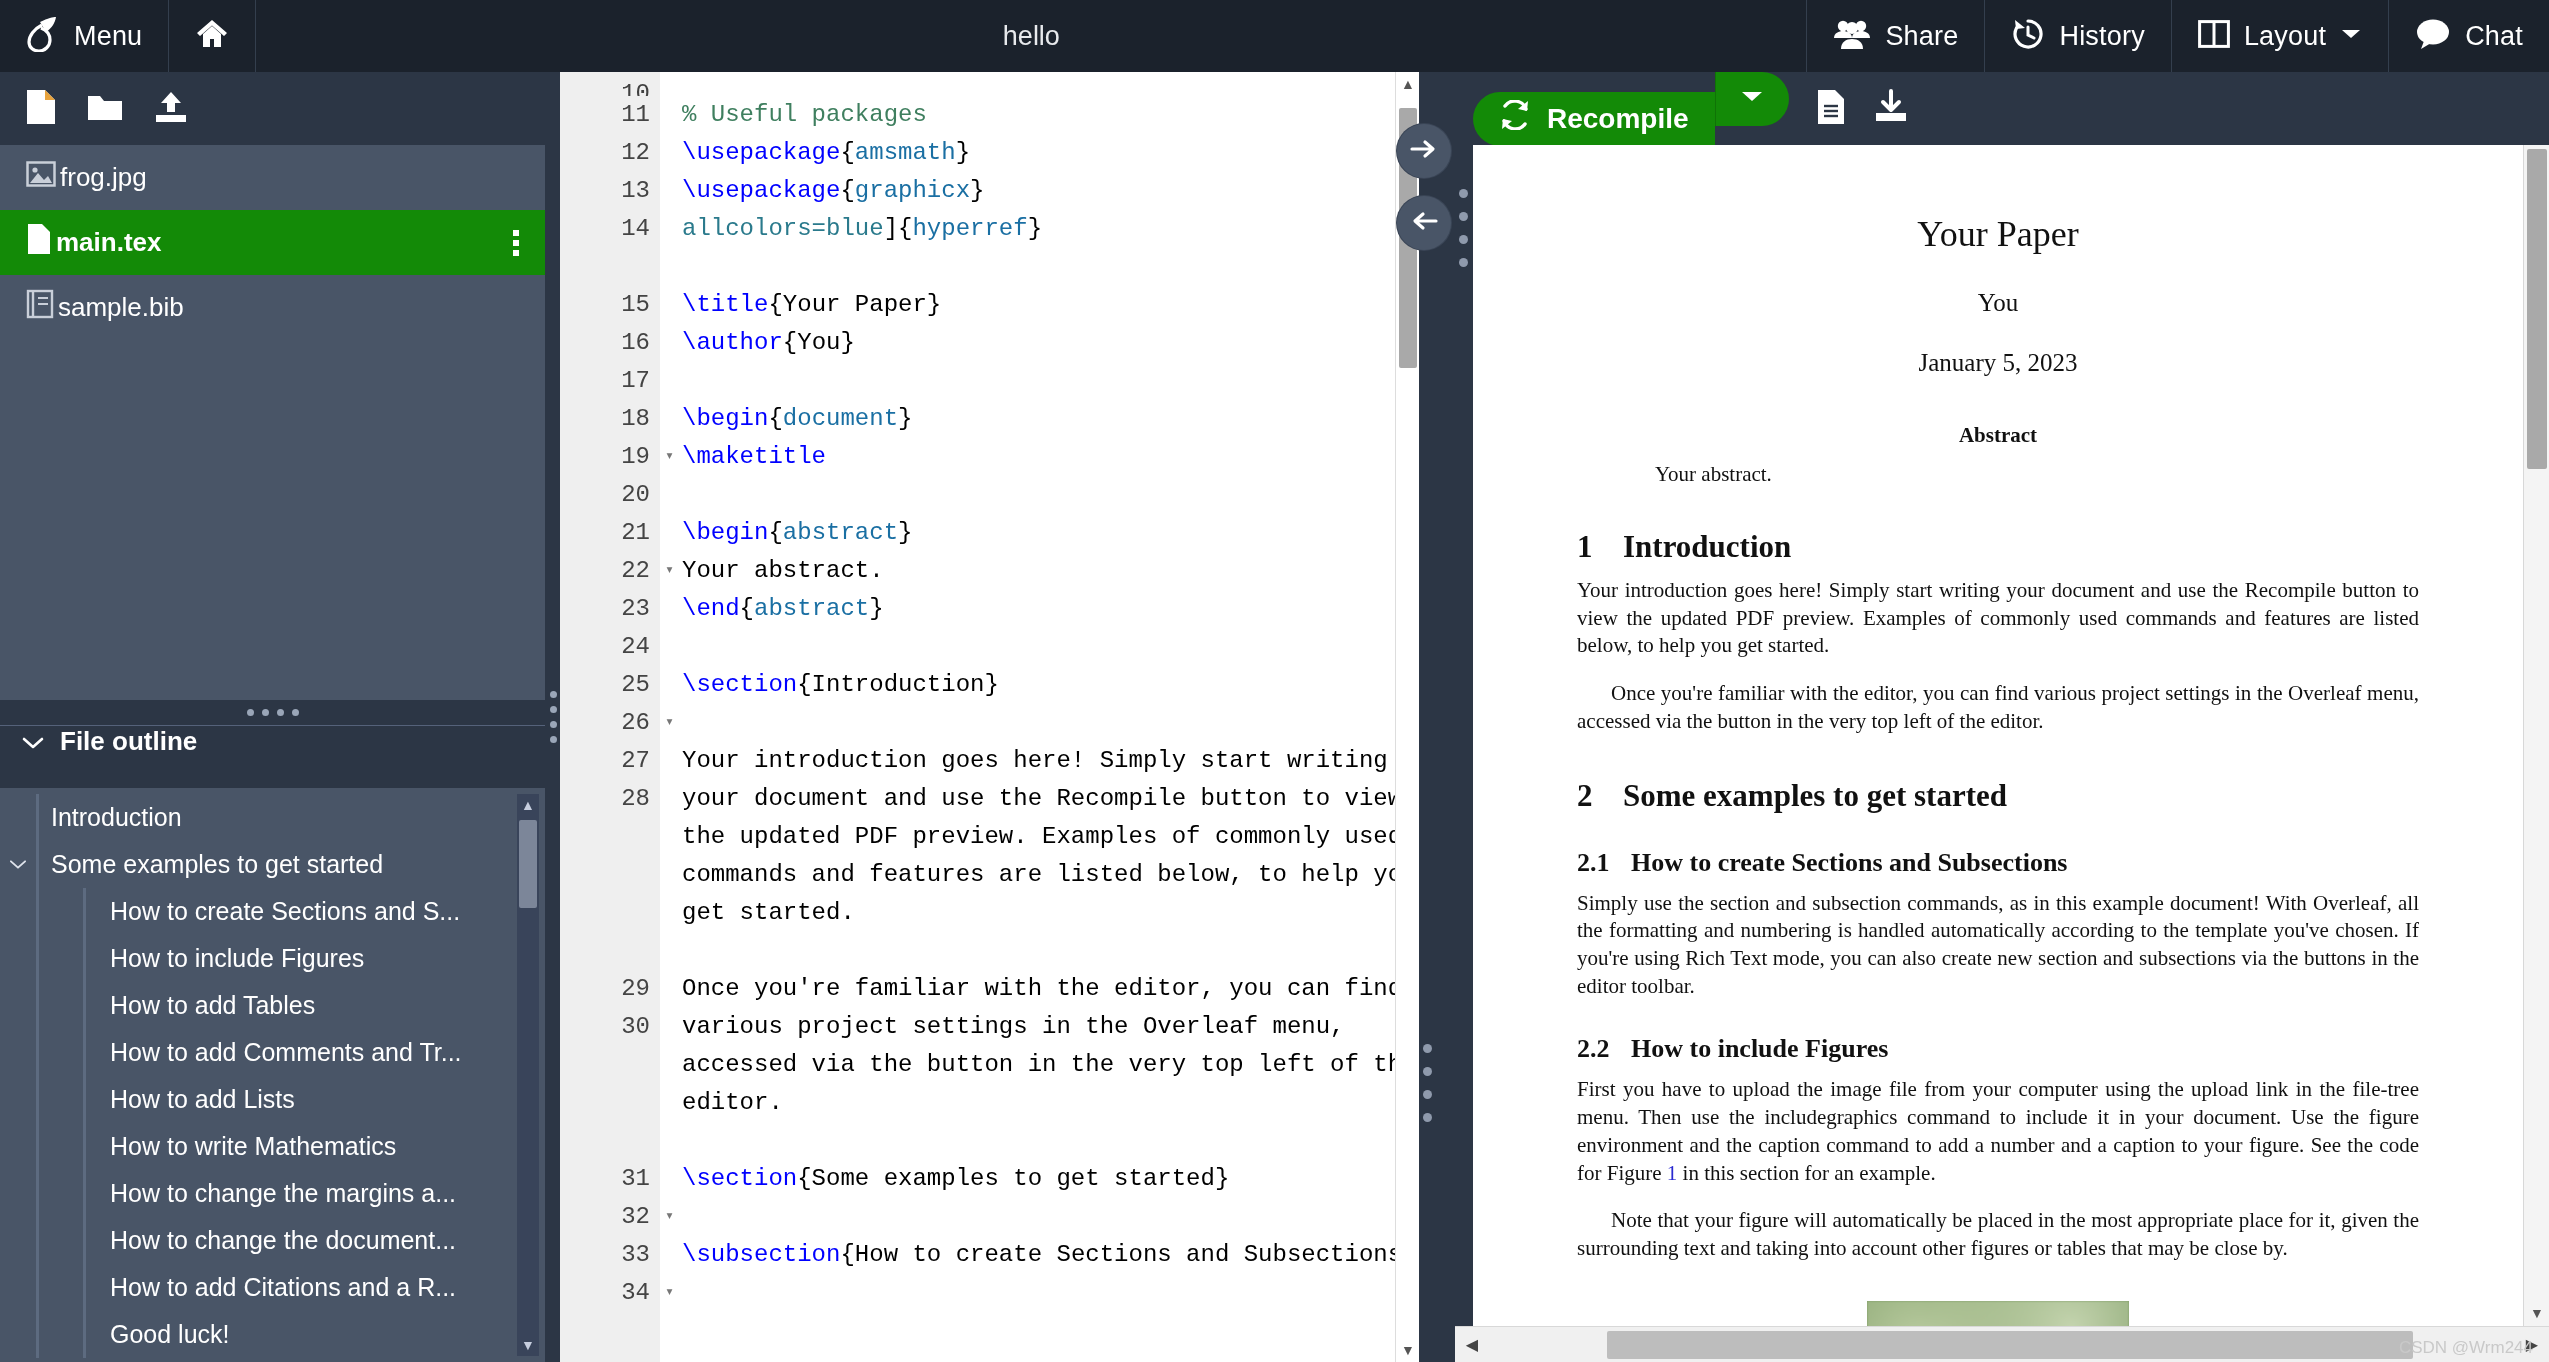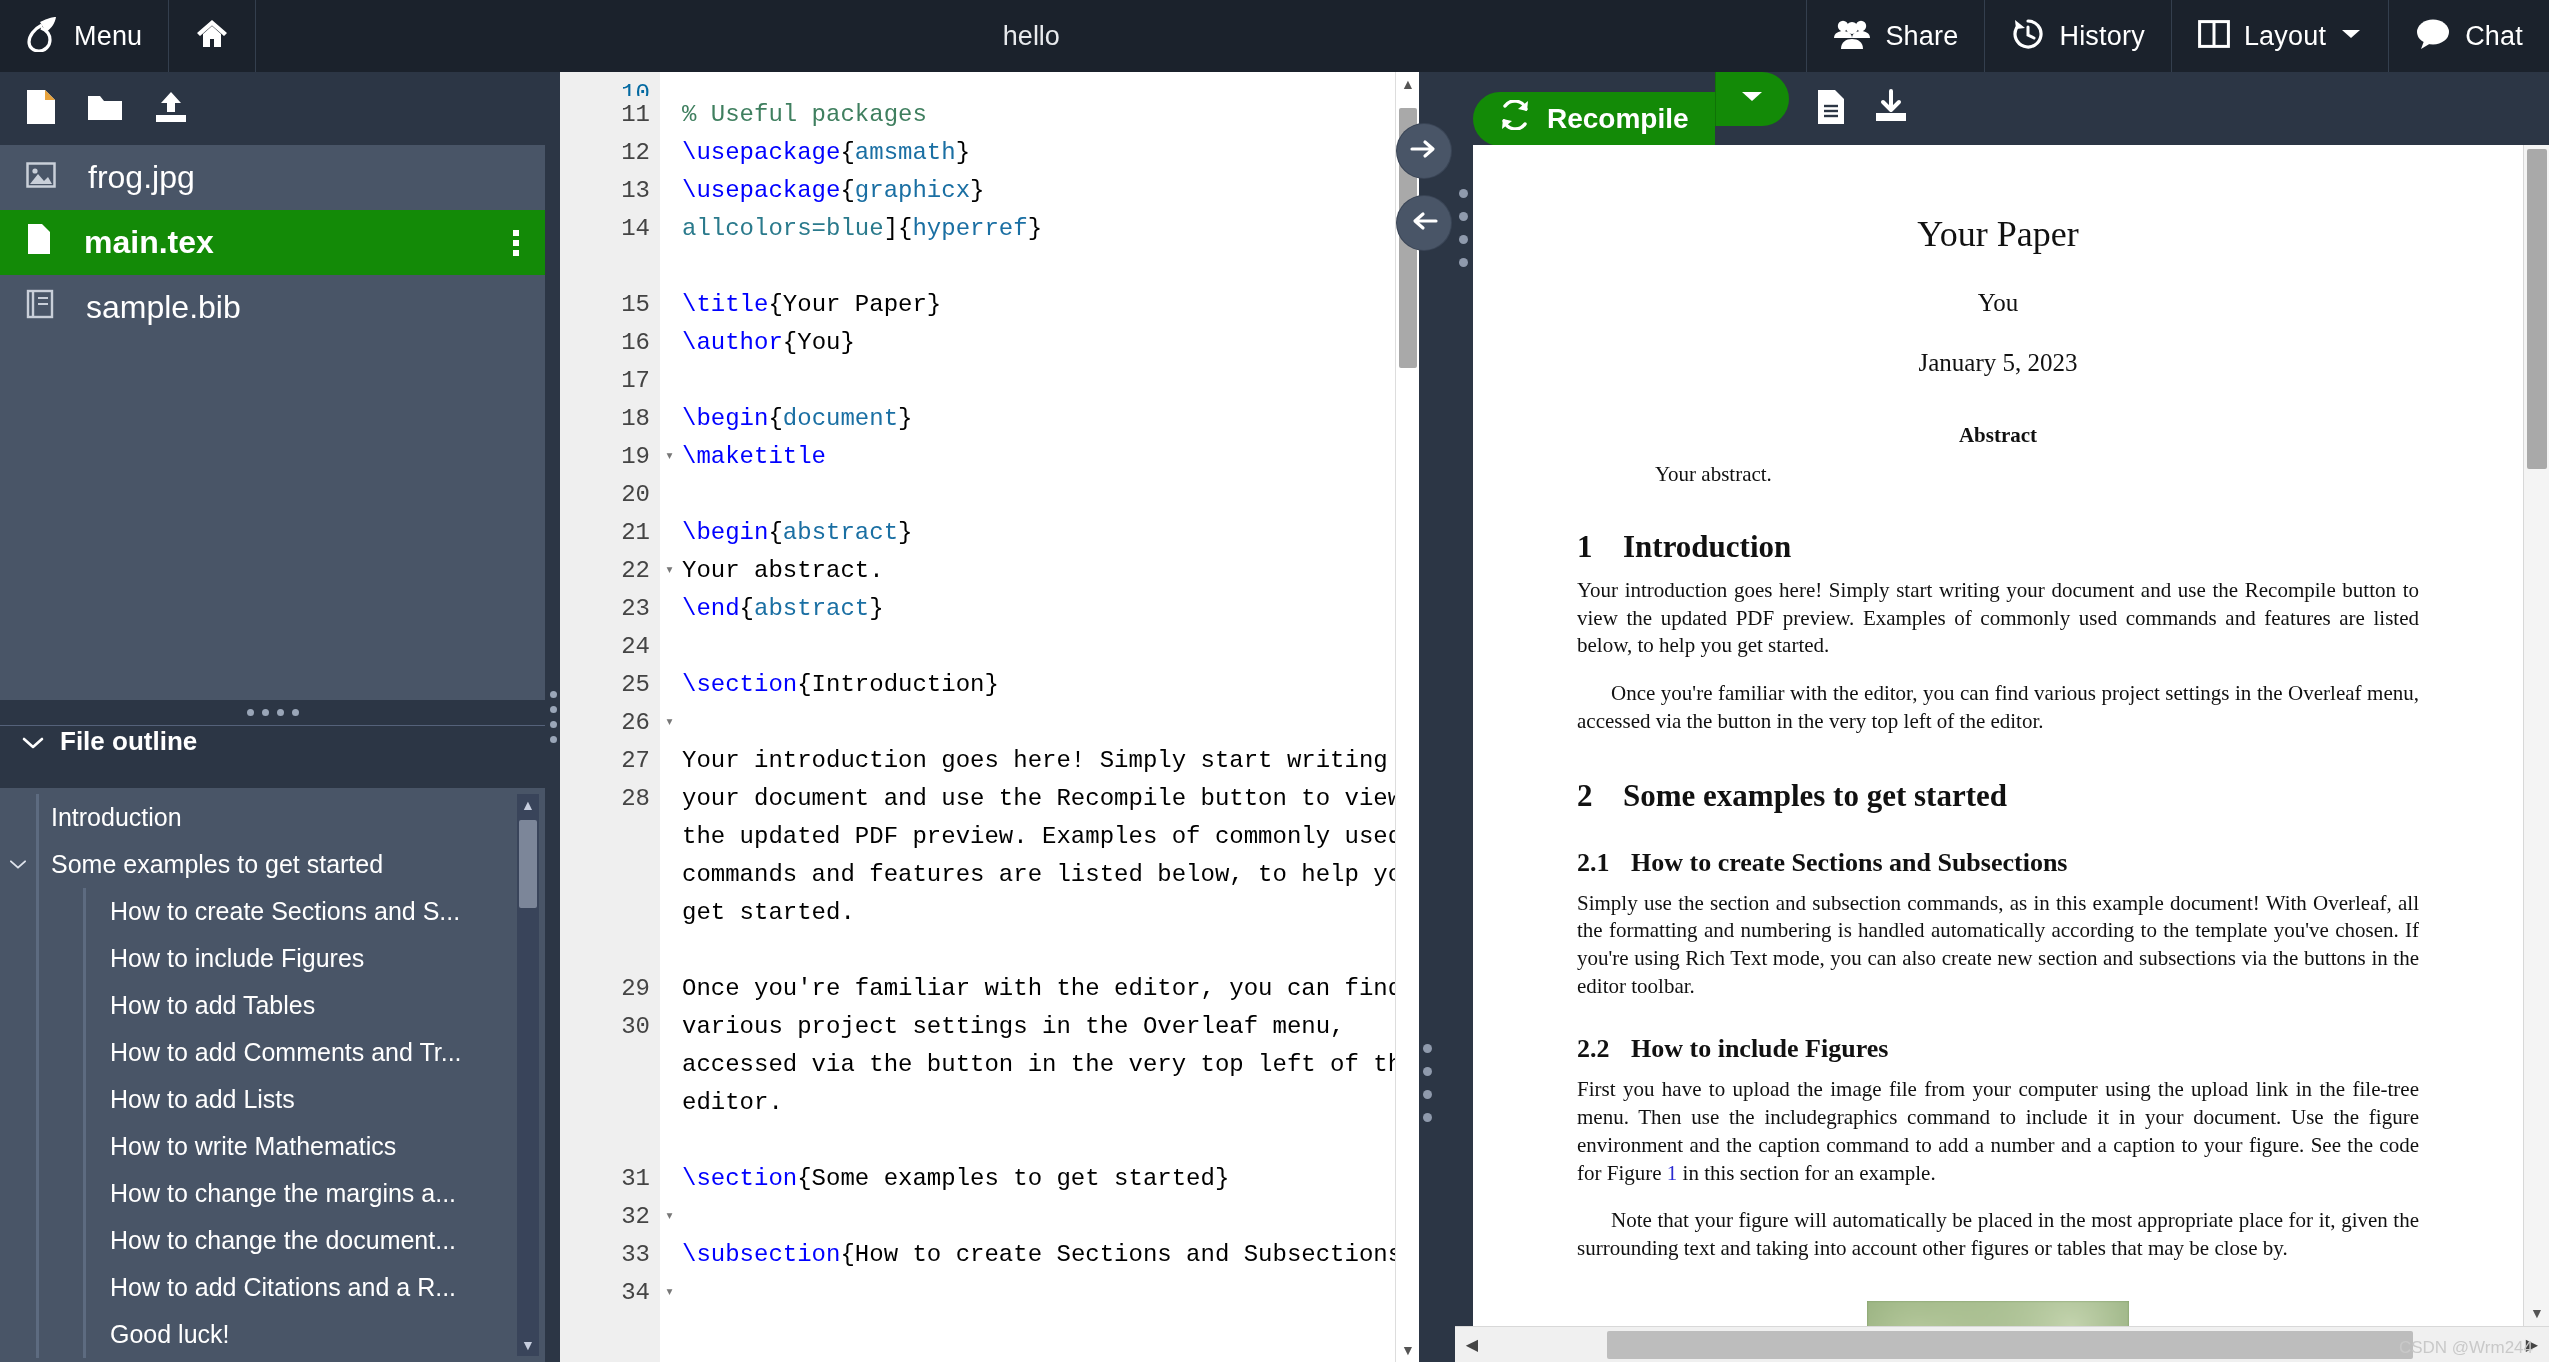--- a/index.html
+++ b/index.html
@@ -60,25 +60,25 @@
   .file-toolbar .tb-icon { cursor: pointer; }
   .file-tree {
     background: #495567;
     flex: none;
     height: 555px;
     overflow: hidden;
     position: relative;
   }
   .file-row {
     display: flex; align-items: center;
-    gap: 32px;
+    gap: 4px;
     height: 65px;
     padding: 0 0 0 26px;
     color: #fff;
-    font-size: 32px;
+    font-size: 26px;
     cursor: pointer;
     position: relative;
   }
   .file-row.selected { background: #138a07; font-weight: 700; }
   .file-row .fname { white-space: nowrap; }
   .file-menu-dots {
     position: absolute; right: 26px; top: 50%;
     transform: translateY(-50%);
     display: flex; flex-direction: column; gap: 4px;
   }
@@ -627,21 +627,21 @@
       <span class="dots-v">
           <i></i>
           <i></i>
           <i></i>
           <i></i>
         </span>
     </div>
 
     <div class="code-area">
       <div class="gutter" id="gutter">
-          <div class="gline" style="overflow: hidden; height: 14px; line-height: 24px; color: #0369a1; margin-left: 8px;">10</div>
+          <div class="gline" style="overflow: hidden; height: 14px; line-height: 24px; color: #404040; margin-left: 8px;">10</div>
           <div class="gline">11</div>
           <div class="gline">12</div>
           <div class="gline">13</div>
           <div class="gline">14</div>
           <div class="gline"></div>
           <div class="gline">15</div>
           <div class="gline">16</div>
           <div class="gline">17</div>
           <div class="gline">18</div>
           <div class="gline">19<span class="fold-arrow">▾</span></div>

